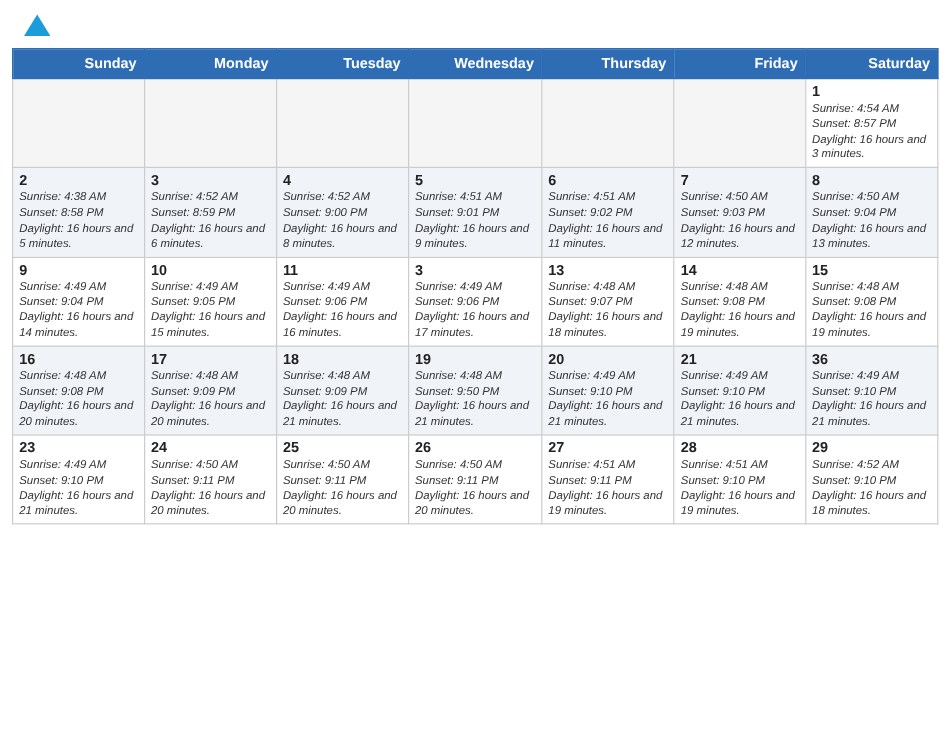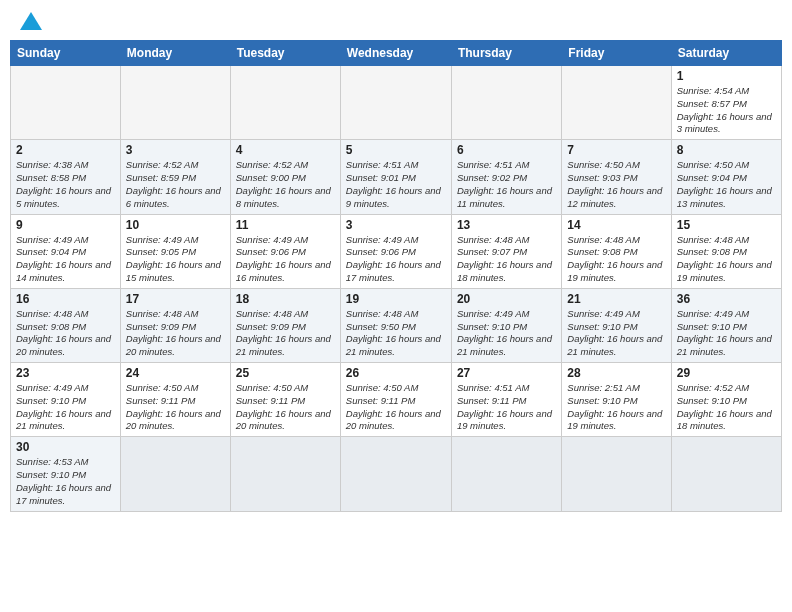--- a/index.html
+++ b/index.html
@@ -47,21 +47,21 @@
       width: 100%;
       border-collapse: collapse;
       border: 1px solid #ccc;
     }
     .calendar th {
       background-color: #2e6db4;
       color: #fff;
       font-size: 12px;
       font-weight: bold;
       padding: 5px 6px;
-      text-align: left;
+      text-align: right;
       border: 1px solid #2e6db4;
     }
     .calendar td {
       vertical-align: top;
       border: 1px solid #ccc;
       padding: 3px 5px;
       font-size: 10px;
       color: #333;
       width: 113px;
       min-height: 70px;
@@ -321,42 +321,27 @@
         </td>
         <td>
           <div class="day-number">27</div>
           <div class="day-info">Sunrise: 4:51 AM
 Sunset: 9:11 PM
 Daylight: 16 hours
 and 19 minutes.</div>
         </td>
         <td>
           <div class="day-number">28</div>
-          <div class="day-info">Sunrise: 2:51 AM
+          <div class="day-info">Sunrise: 4:51 AM
 Sunset: 9:10 PM
 Daylight: 16 hours
 and 19 minutes.</div>
         </td>
         <td>
           <div class="day-number">29</div>
           <div class="day-info">Sunrise: 4:52 AM
 Sunset: 9:10 PM
 Daylight: 16 hours
 and 18 minutes.</div>
         </td>
-      </tr>
-      <tr class="row-bg-alt">
-        <td>
-          <div class="day-number">30</div>
-          <div class="day-info">Sunrise: 4:53 AM
-Sunset: 9:10 PM
-Daylight: 16 hours
-and 17 minutes.</div>
-        </td>
-        <td class="empty"></td>
-        <td class="empty"></td>
-        <td class="empty"></td>
-        <td class="empty"></td>
-        <td class="empty"></td>
-        <td class="empty"></td>
       </tr>
     </tbody>
 </table>
 
 </body></html>

